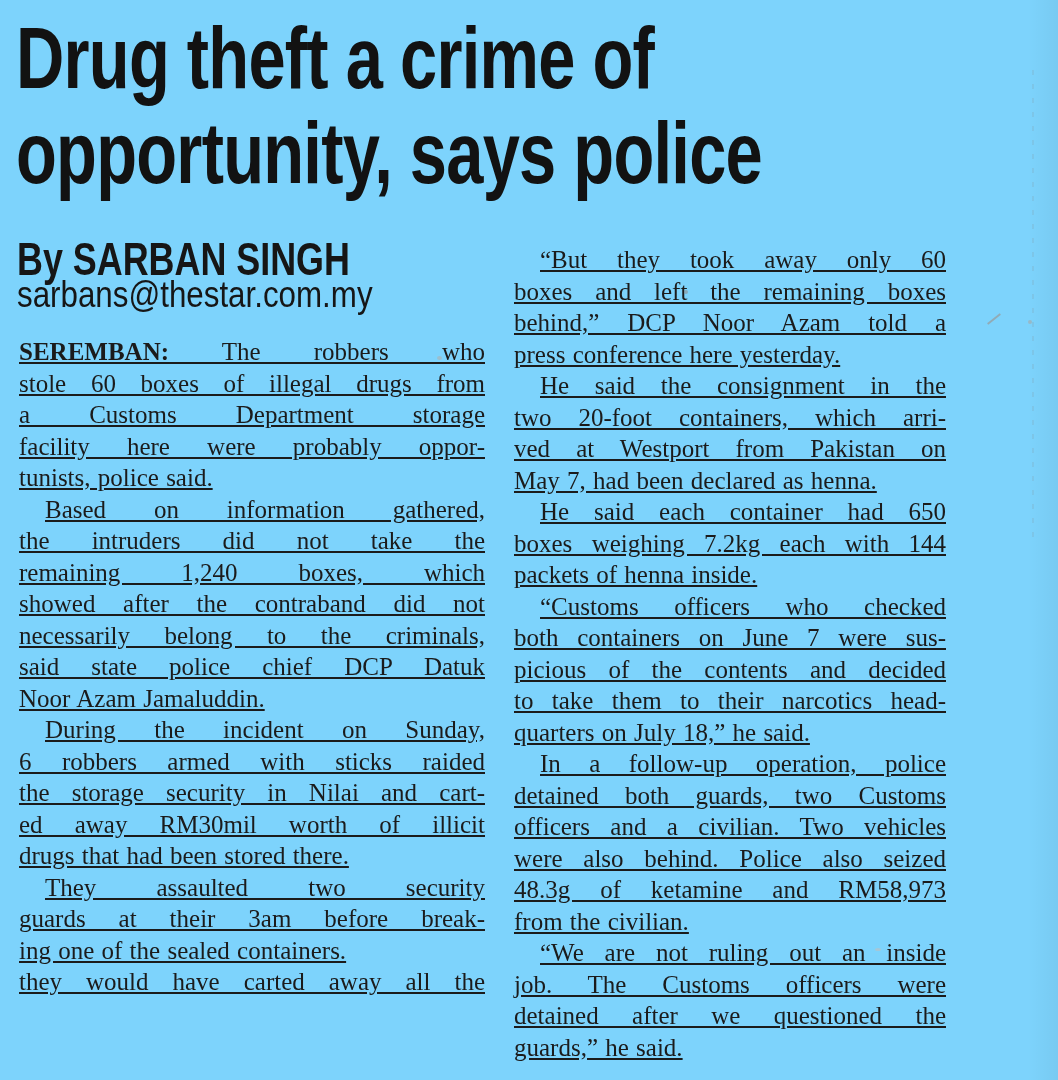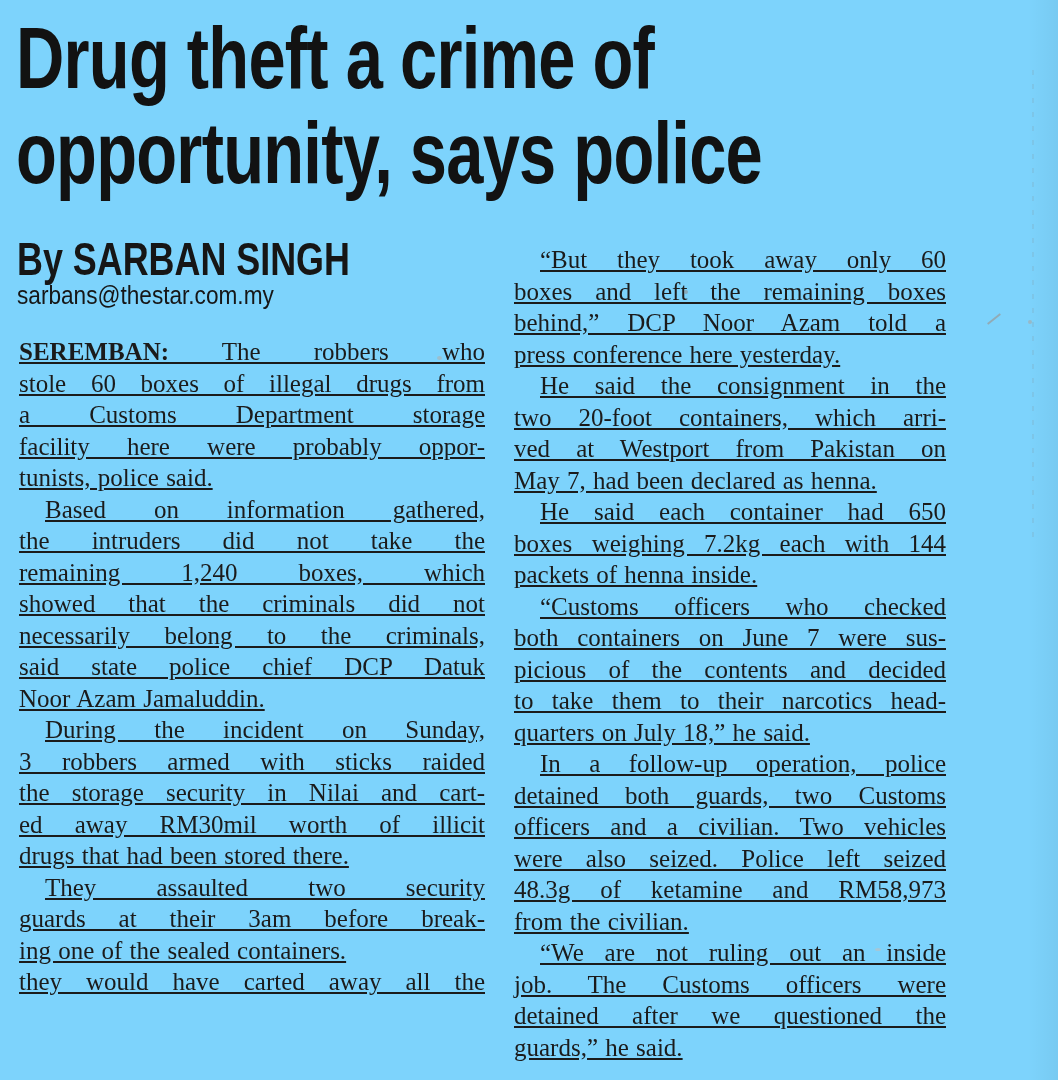--- a/index.html
+++ b/index.html
@@ -35,21 +35,21 @@
   .byline-block {
     position: absolute;
     left: 17px;
     top: 241px;
     font-family: "Liberation Sans", sans-serif;
     color: #161616;
     white-space: nowrap;
   }
   .byline { font-weight: 700; font-size: 46px; line-height: 37px; }
   .byline .cond { display: inline-block; transform: scaleX(0.78); transform-origin: 0 50%; }
-  .email { font-size: 26px; line-height: 34px; font-weight: 400; }
+  .email { font-size: 36px; line-height: 34px; font-weight: 400; }
   .email .cond { display: inline-block; transform: scaleX(0.87); transform-origin: 0 50%; }
   
   .col {
     position: absolute;
     font-size: 25px;
     color: #1b1b1b;
     text-decoration: underline;
   }
   .col-left  { left: 9px;   top: 336px; width: 466px; margin-left: 10px; }
   .col-right { left: 514px; top: 244px; width: 432px; }
@@ -104,28 +104,28 @@
         <div class="line"><b class="lead">SEREMBAN:</b> The robbers who</div>
         <div class="line">stole 60 boxes of illegal drugs from</div>
         <div class="line">a Customs Department storage</div>
         <div class="line">facility here were probably oppor-</div>
         <div class="line last">tunists, police said.</div>
       </div>
       <div class="para">
         <div class="line indent">Based on information gathered,</div>
         <div class="line">the intruders did not take the</div>
         <div class="line">remaining 1,240 boxes, which</div>
-        <div class="line">showed that the criminals did not</div>
+        <div class="line">showed after the contraband did not</div>
         <div class="line">necessarily belong to the criminals,</div>
         <div class="line">said state police chief DCP Datuk</div>
         <div class="line last">Noor Azam Jamaluddin.</div>
       </div>
       <div class="para">
         <div class="line indent">During the incident on Sunday,</div>
-        <div class="line">3 robbers armed with sticks raided</div>
+        <div class="line">6 robbers armed with sticks raided</div>
         <div class="line">the storage security in Nilai and cart-</div>
         <div class="line">ed away RM30mil worth of illicit</div>
         <div class="line last">drugs that had been stored there.</div>
       </div>
       <div class="para">
         <div class="line indent">They assaulted two security</div>
         <div class="line">guards at their 3am before break-</div>
         <div class="line last">ing one of the sealed containers.</div>
       </div>
       <div class="para">
@@ -154,21 +154,21 @@
         <div class="line indent">“Customs officers who checked</div>
         <div class="line">both containers on June 7 were sus-</div>
         <div class="line">picious of the contents and decided</div>
         <div class="line">to take them to their narcotics head-</div>
         <div class="line last">quarters on July 18,” he said.</div>
       </div>
       <div class="para">
         <div class="line indent">In a follow-up operation, police</div>
         <div class="line">detained both guards, two Customs</div>
         <div class="line">officers and a civilian. Two vehicles</div>
-        <div class="line">were also seized. Police left seized</div>
+        <div class="line">were also behind. Police also seized</div>
         <div class="line">48.3g of ketamine and RM58,973</div>
         <div class="line last">from the civilian.</div>
       </div>
       <div class="para">
         <div class="line indent">“We are not ruling out an inside</div>
         <div class="line">job. The Customs officers were</div>
         <div class="line">detained after we questioned the</div>
         <div class="line last">guards,” he said.</div>
       </div>
     </div>

